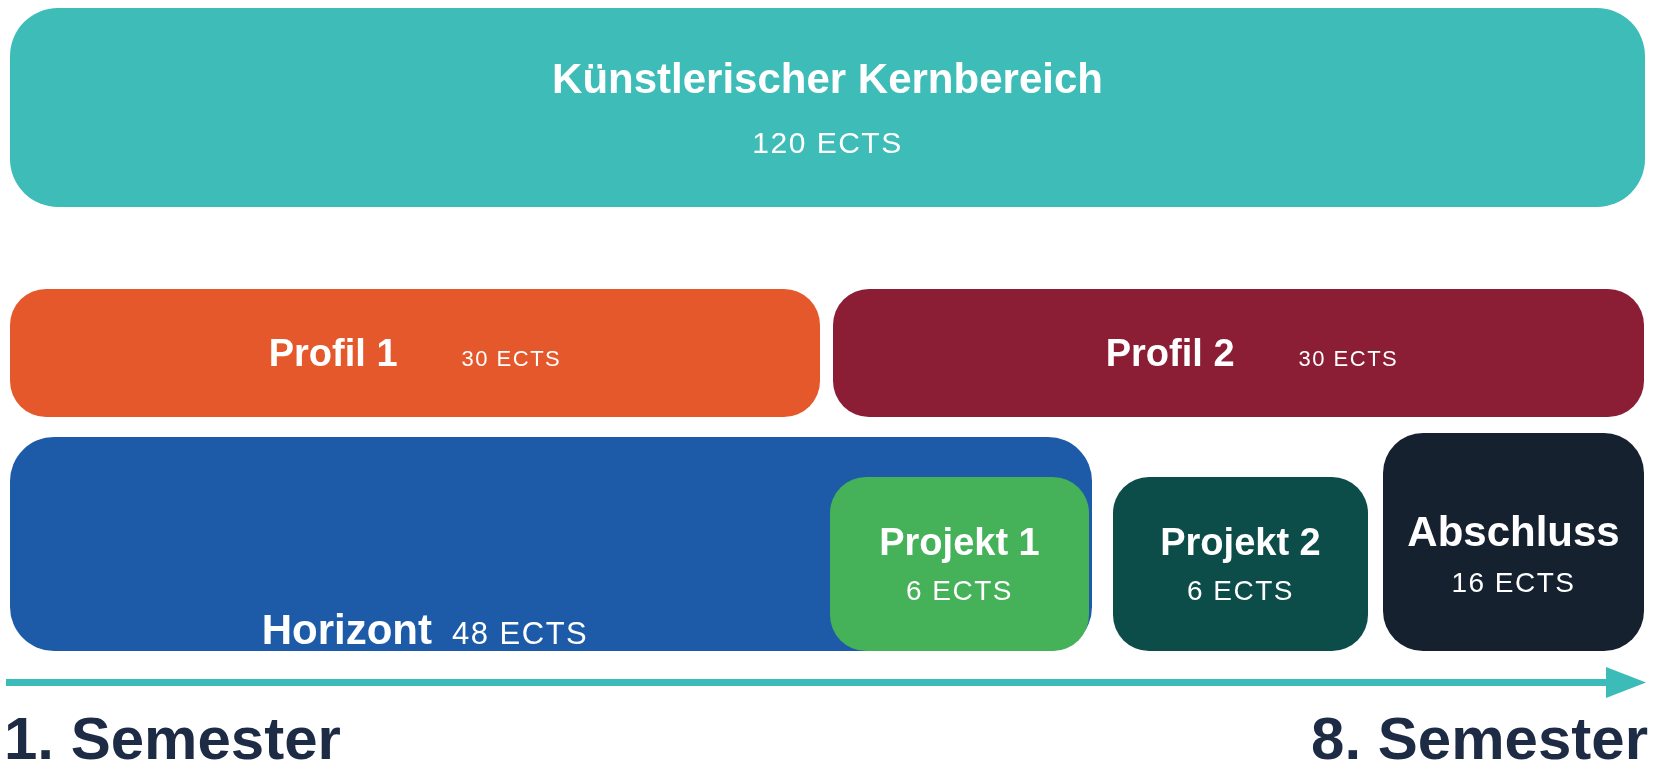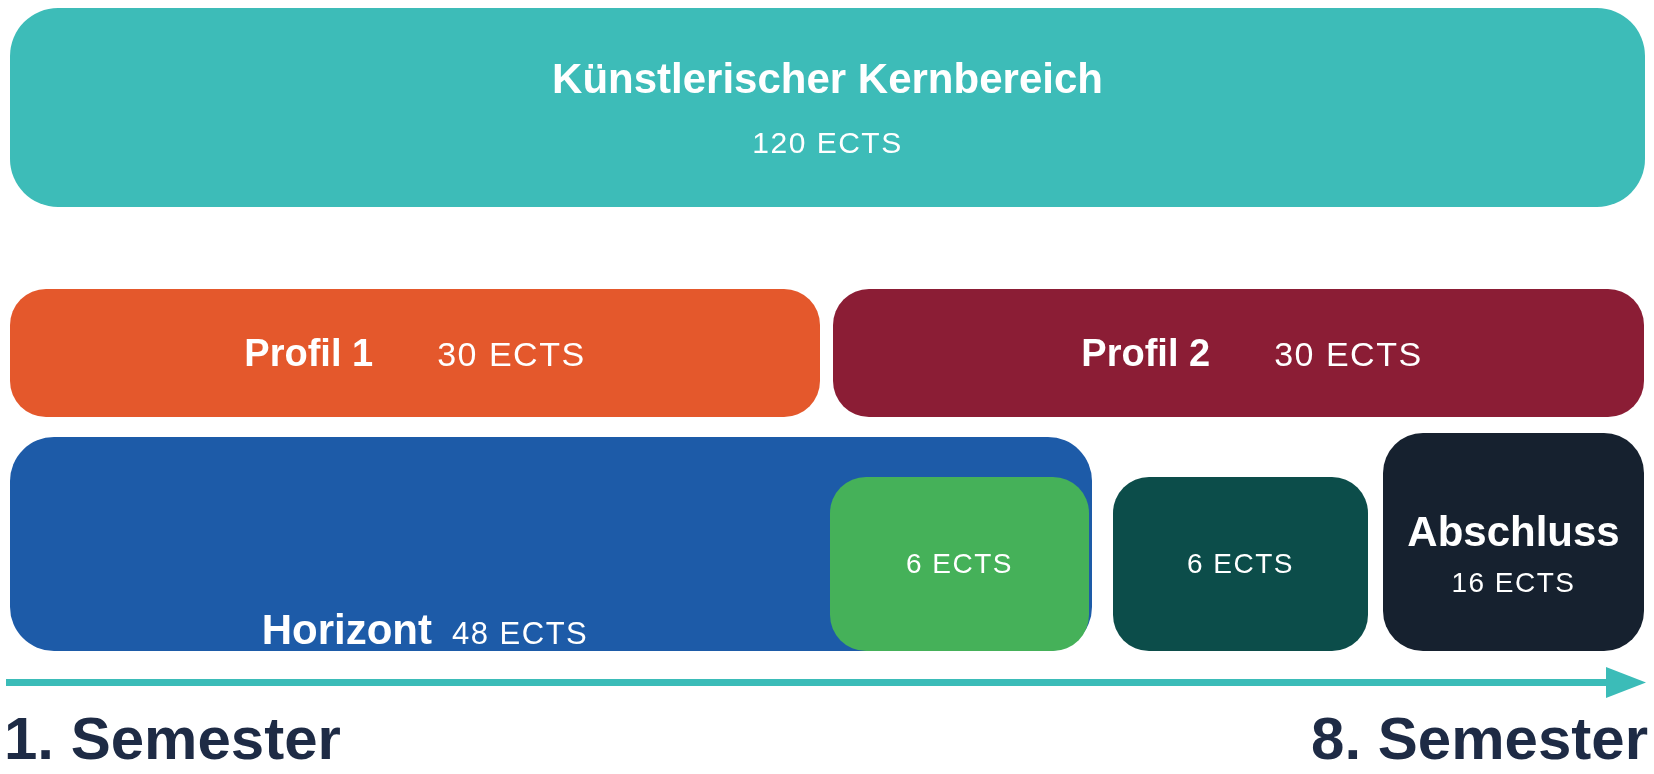--- a/index.html
+++ b/index.html
@@ -26,21 +26,21 @@
 
   
   .kernbereich { left: 10px; top: 8px; width: 1635px; height: 199px; border-radius: 48px; gap: 28px; }
   .kernbereich .block-title { font-size: 42px; }
   .kernbereich .block-ects  { font-size: 30px; }
 
   
   .profil1 { left: 10px;  top: 289px; width: 810px; height: 128px; border-radius: 36px; }
   .profil2 { left: 833px; top: 289px; width: 811px; height: 128px; border-radius: 36px; }
   .profil1 .block-title, .profil2 .block-title { font-size: 38px; }
-  .profil1 .block-ects,  .profil2 .block-ects  { font-size: 34px; margin-left: 44px; }
+  .profil1 .block-ects,  .profil2 .block-ects  { font-size: 22px; margin-left: 44px; }
 
   
   .horizont { left: 10px; top: 437px; width: 1082px; height: 214px; border-radius: 44px; z-index: 1; }
   .horizont-label-area {
     position: absolute; left: 0; top: 0; width: 830px; height: 100%;
     display: flex; align-items: flex-end; justify-content: center;
   }
   .horizont .block-title { font-size: 42px; }
   .horizont .block-ects  { font-size: 31px; }
 
@@ -96,24 +96,26 @@
   <div class="block horizont" style="background: rgb(29, 91, 168);">
     <div class="horizont-label-area">
       <div class="inline-label">
         <span class="block-title">Horizont</span>
         <span class="block-ects">48 ECTS</span>
       </div>
     </div>
   </div>
 
   <div class="block projekt1" style="background: rgb(69, 177, 89);">
+    <div class="block-title">Projekt 1</div>
     <div class="block-ects">6 ECTS</div>
   </div>
 
   <div class="block projekt2" style="background: rgb(12, 77, 74);">
+    <div class="block-title">Projekt 2</div>
     <div class="block-ects">6 ECTS</div>
   </div>
 
   <div class="block abschluss" style="background: rgb(22, 33, 47);">
     <div class="block-title">Abschluss</div>
     <div class="block-ects">16 ECTS</div>
   </div>
 
   <div class="timeline-line" style="background: rgb(59, 188, 184);"></div>
   <div class="timeline-arrowhead" style="background: rgb(59, 188, 184);"></div>

